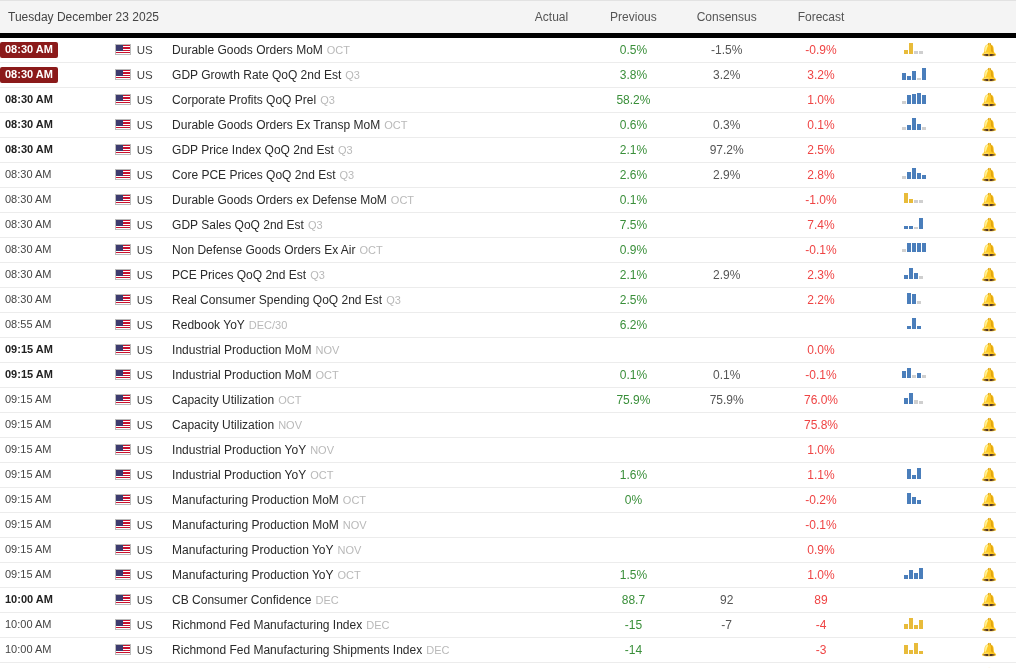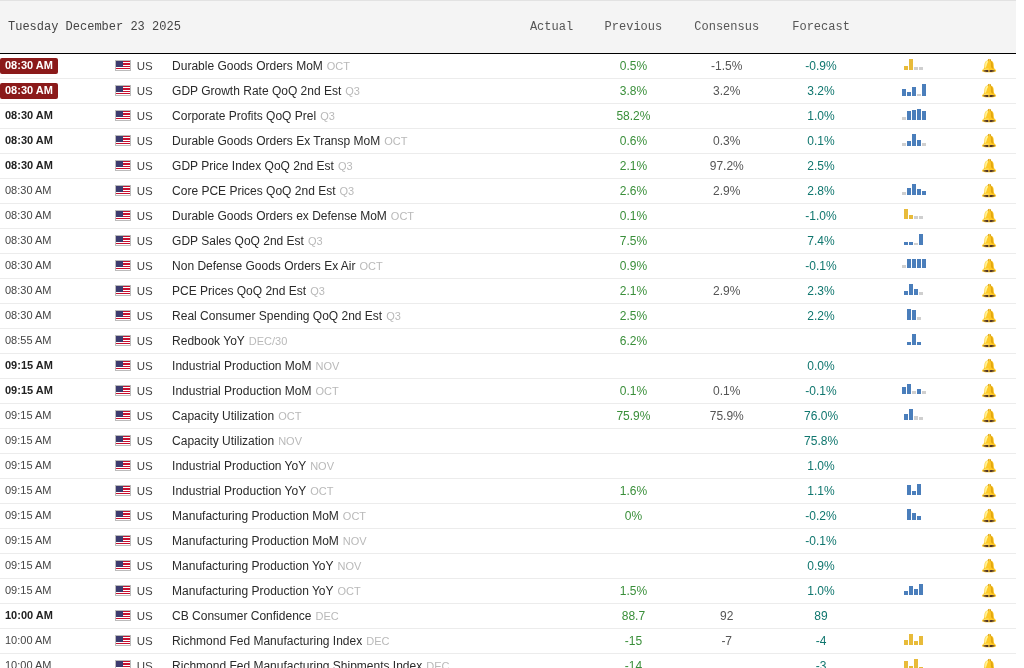--- a/index.html
+++ b/index.html
@@ -20,24 +20,23 @@
   table.cal-table {
     border-collapse: collapse;
     width: 1016px;
     margin: 0;
     table-layout: fixed;
   }
   
   .date-bar td {
     background: #f4f4f4;
     border-top: 1px solid #e2e2e2;
-    border-bottom: 1px solid #000000;
+    border-bottom: 5px solid #000000;
     height: 24px;
-    padding: 14px;
-    font-family: Liberation Mono, monospace;
+    padding: 4px;
   }
   .date-bar .date-label {
     padding-left: 8px;
     font-size: 12px;
     color: #444444;
     text-align: left;
     white-space: nowrap;
   }
   .col-head {
     font-size: 12px;
@@ -140,21 +139,21 @@
     margin-left: 4px;
     text-align: right;
   }
   .num-cell {
     text-align: center;
     font-size: 12px;
     white-space: nowrap;
   }
   .num-cell.green { color: #3a8f3a; }
   .num-cell.grey  { color: #555555; }
-  .num-cell.dark  { color: #0f766e; }
+  .num-cell.dark  { color: #ef4444; }
   .chart-cell {
     text-align: center;
     padding: 0;
   }
   .spark {
     display: inline-block;
     height: 14px;
     line-height: 0;
     vertical-align: middle;
     white-space: nowrap;

